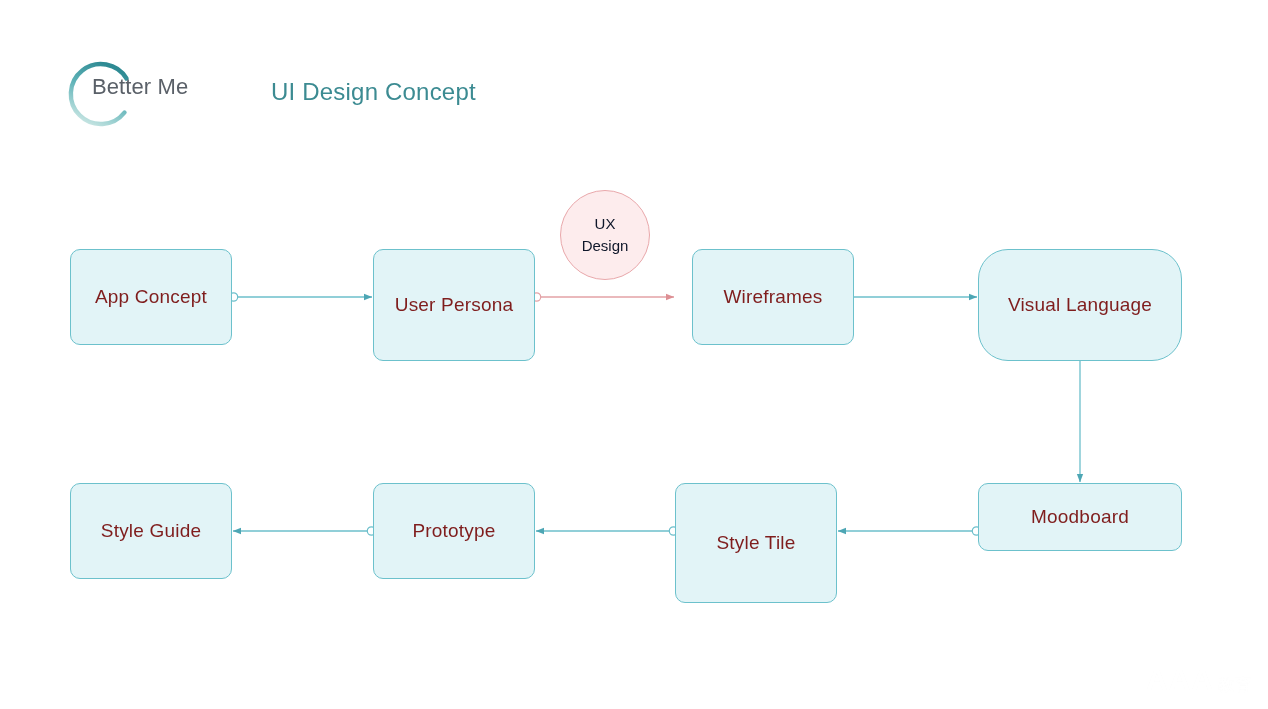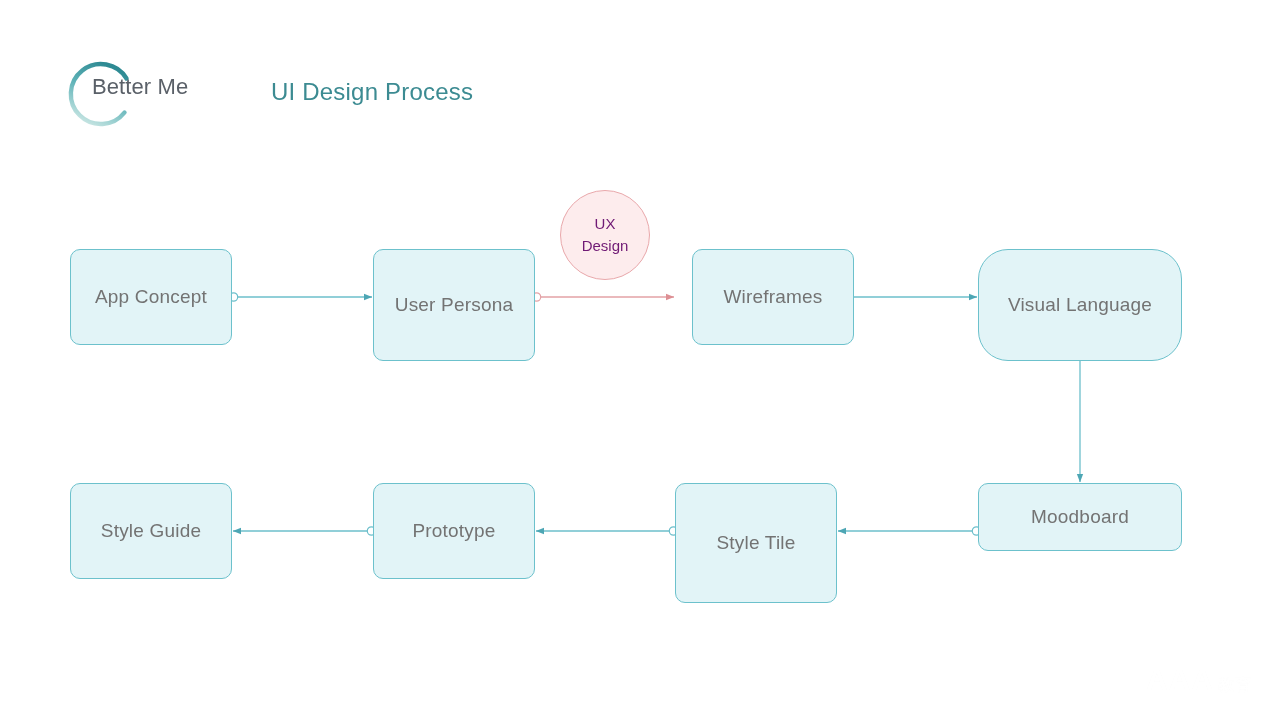--- a/index.html
+++ b/index.html
@@ -31,34 +31,34 @@
 
   .node {
     position: absolute;
     background: #e2f4f7;
     border: 1.3px solid #6cc1cc;
     border-radius: 10px;
     display: flex; align-items: center; justify-content: center;
   }
   .node-label {
     font-size: 19px; font-weight: 400; letter-spacing: .2px;
-    color: #737373; white-space: nowrap; text-align: center;
+    color: #7f1d1d; white-space: nowrap; text-align: center;
   }
 
   .accent-node {
     position: absolute;
     background: #fdeced;
     border: 1.2px solid #e9a8ab;
     border-radius: 50%;
     display: flex; flex-direction: column;
     align-items: center; justify-content: center;
   }
   .accent-label {
     font-size: 15px; font-weight: 400; line-height: 1.45;
-    color: #701a75; text-align: center; white-space: nowrap;
+    color: #0f172a; text-align: center; white-space: nowrap;
   }
 
   
   #watermark {
     position: absolute; right: 16px; bottom: 12px;
     font-size: 30px; font-weight: 700; letter-spacing: 1px;
     color: #ffffff; text-shadow: 0 0 1px rgba(0,0,0,0.035);
     opacity: .93; white-space: nowrap;
     display: flex; align-items: baseline; gap: 4px;
   }
@@ -78,21 +78,21 @@
             <stop offset="0" stop-color="#2e8a93"></stop>
             <stop offset="0.45" stop-color="#5fb3b8"></stop>
             <stop offset="1" stop-color="#cfe9e6"></stop>
           </linearGradient>
         </defs>
         <path d="M 60.5 22.5 A 30 30 0 1 0 58.5 56.5" fill="none" stroke="url(#arcgrad)" stroke-width="4.4" stroke-linecap="round"></path>
       </svg>
     </div>
 
     <div id="brand-name">Better Me</div>
-    <div id="page-title">UI Design Process</div>
+    <div id="page-title">UI Design Concept</div>
   </div>
 
   <div id="diagram">
 
     <svg id="edges" viewBox="0 0 1268 709" aria-hidden="true">
       <defs>
         <marker id="ah-teal" viewBox="0 0 10 10" refX="9.2" refY="5" markerWidth="7" markerHeight="7" orient="auto-start-reverse">
           <path d="M 0 1.4 L 9.4 5 L 0 8.6 z" fill="#4da6b4"></path>
         </marker>
         <marker id="ah-pink" viewBox="0 0 10 10" refX="9.2" refY="5" markerWidth="7" markerHeight="7" orient="auto-start-reverse">

